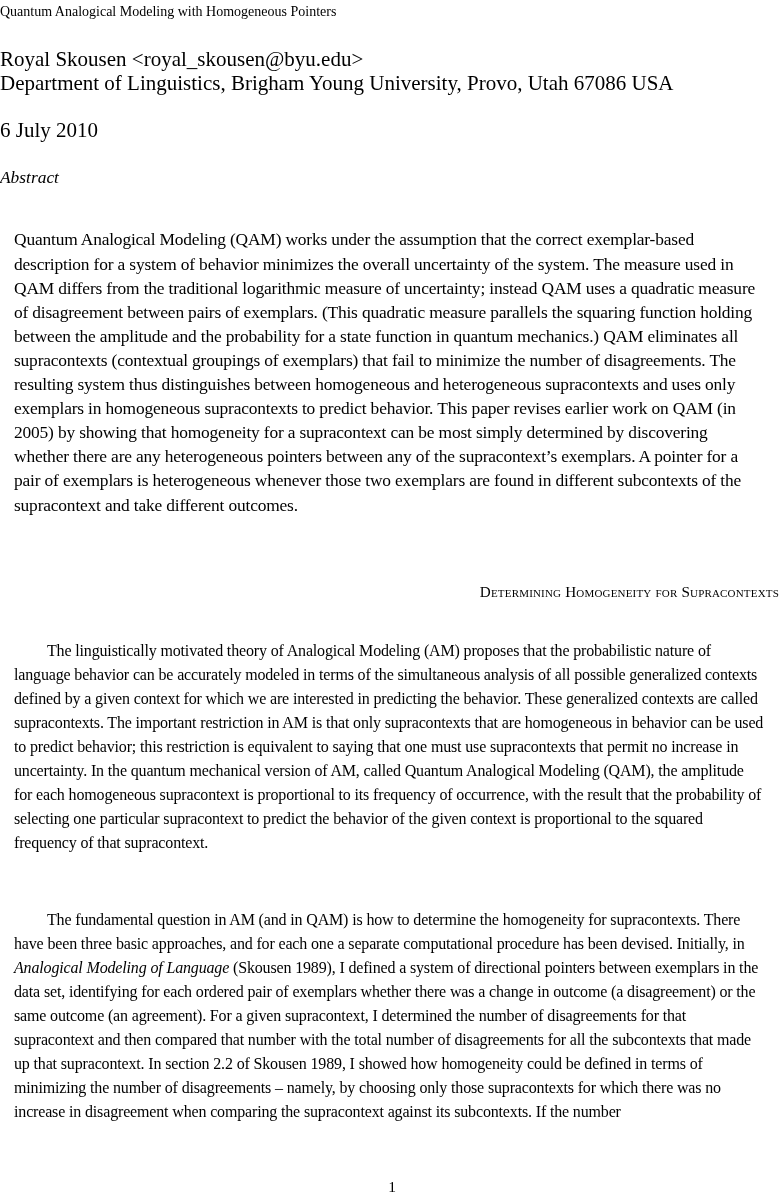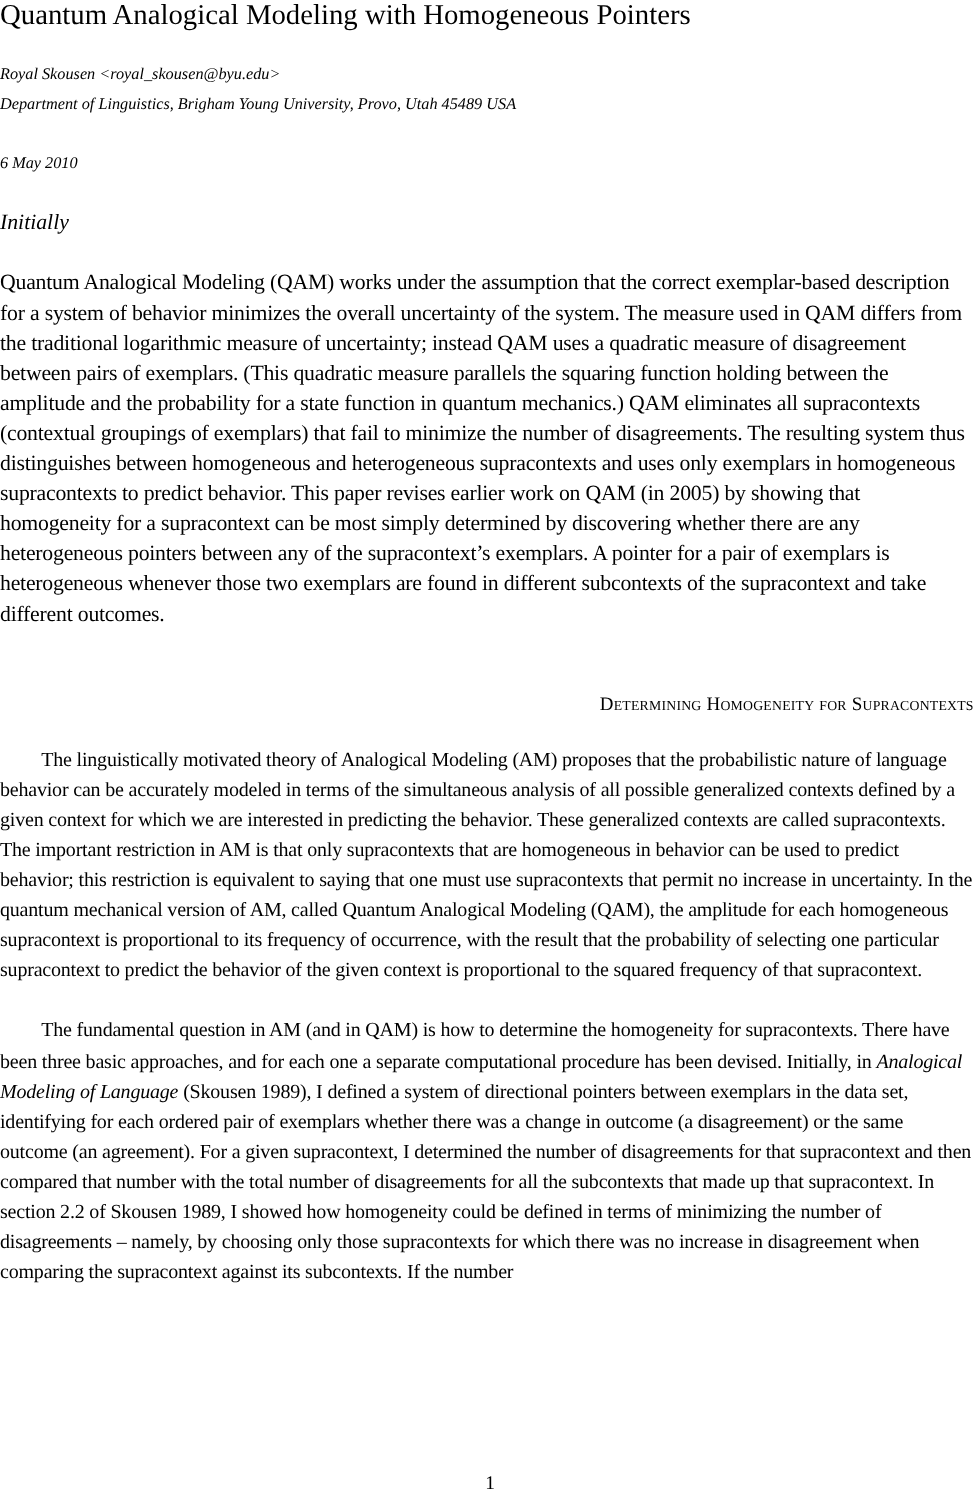--- a/index.html
+++ b/index.html
@@ -23,35 +23,34 @@
   .content {
     position: absolute;
     left: 0px;
     top: 0px;
     width: 779px;
   }
   .line,
   p {
     font-size: 17.4px;
     line-height: 24.1px;
-    margin: 0;
+    margin: 14px;
     text-align: left;
     letter-spacing: -0.01em;
     word-spacing: 0.002em;
   }
   .title {
-    font-size: 23px;
+    font-size: 14px;
     line-height: 24.1px;
   }
   .author-line,
   .affil-line,
   .date-line {
-    font-size: 13px;
+    font-size: 21px;
     line-height: 24.1px;
-    font-style: italic;
   }
   .abstract-label {
     font-style: italic;
     font-size: 17.4px;
     line-height: 24.1px;
   }
   .abstract-body {
     font-size: 17.4px;
     line-height: 24.1px;
   }
@@ -90,29 +89,29 @@
 <body>
 
 <div class="page">
   <div class="content">
 
     <div class="title">Quantum Analogical Modeling with Homogeneous Pointers</div>
 
     <div class="gap-after-title"></div>
 
     <div class="author-line">Royal Skousen &lt;royal_skousen@byu.edu&gt;</div>
-    <div class="affil-line">Department of Linguistics, Brigham Young University, Provo, Utah 45489 USA</div>
+    <div class="affil-line">Department of Linguistics, Brigham Young University, Provo, Utah 67086 USA</div>
 
     <div class="gap-after-affil"></div>
 
-    <div class="date-line">6 May 2010</div>
+    <div class="date-line">6 July 2010</div>
 
     <div class="gap-after-date"></div>
 
-    <div class="abstract-label">Initially</div>
+    <div class="abstract-label">Abstract</div>
 
     <div class="gap-after-abs-label"></div>
 
     <p class="abstract-body">Quantum Analogical Modeling (QAM) works under the assumption that the correct exemplar-based description for a system of behavior minimizes the overall uncertainty of the system. The measure used in QAM differs from the traditional logarithmic measure of uncertainty; instead QAM uses a quadratic measure of disagreement between pairs of exemplars. (This quadratic measure parallels the squaring function holding between the amplitude and the probability for a state function in quantum mechanics.) QAM eliminates all supracontexts (contextual groupings of exemplars) that fail to minimize the number of disagreements. The resulting system thus distinguishes between homogeneous and heterogeneous supracontexts and uses only exemplars in homogeneous supracontexts to predict behavior. This paper revises earlier work on QAM (in 2005) by showing that homogeneity for a supracontext can be most simply determined by discovering whether there are any heterogeneous pointers between any of the supracontext’s exemplars. A pointer for a pair of exemplars is heterogeneous whenever those two exemplars are found in different subcontexts of the supracontext and take different outcomes.</p>
 
     <div class="gap-after-abstract"></div>
 
     <div class="section-heading">Determining Homogeneity for Supracontexts</div>
 
     <div class="gap-after-heading"></div>

